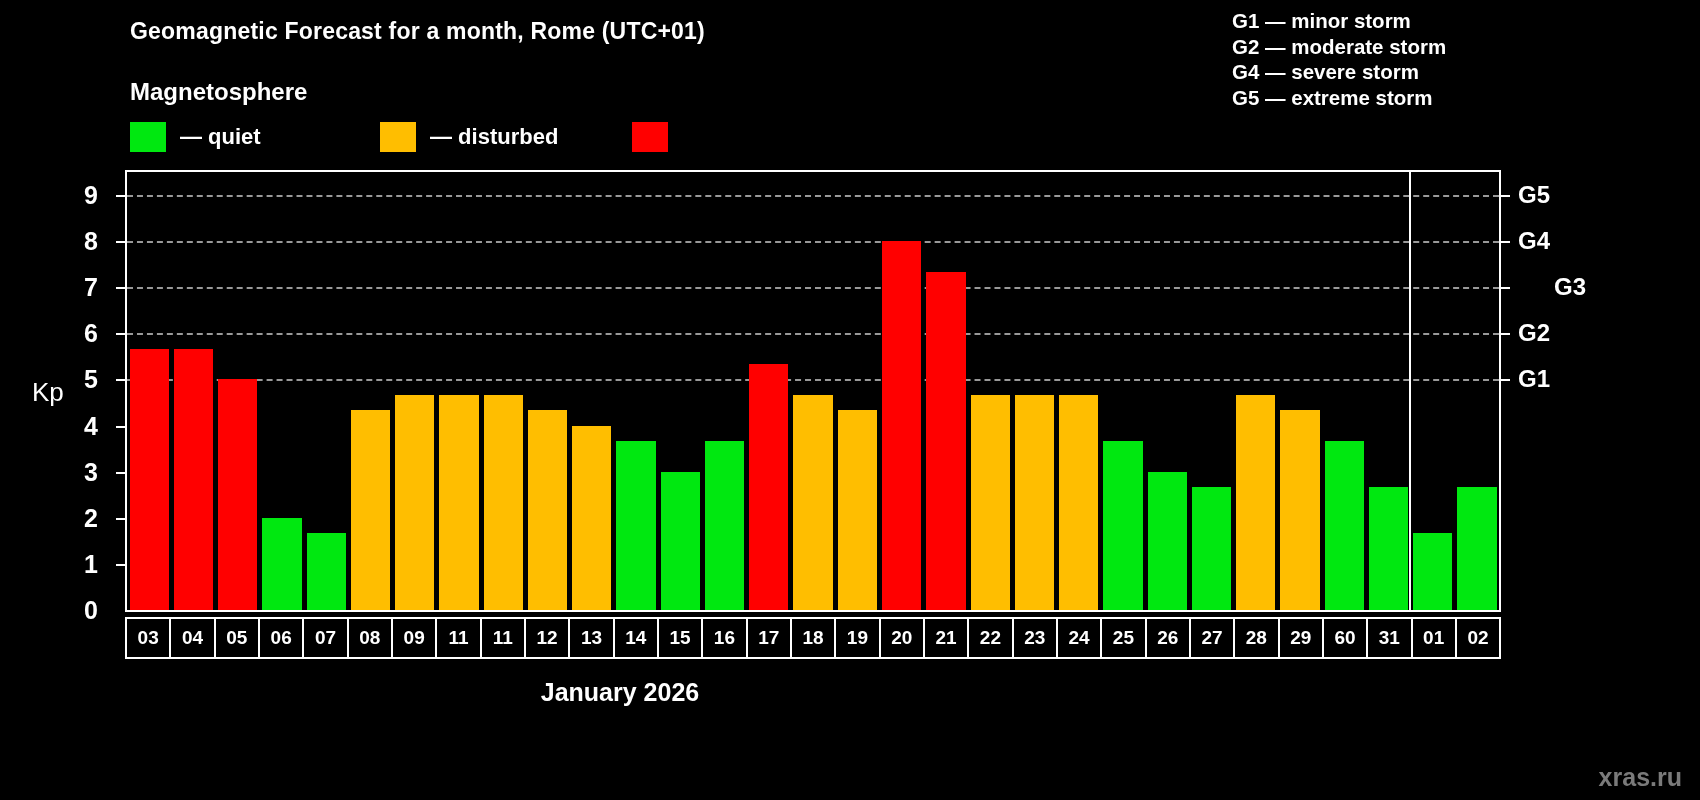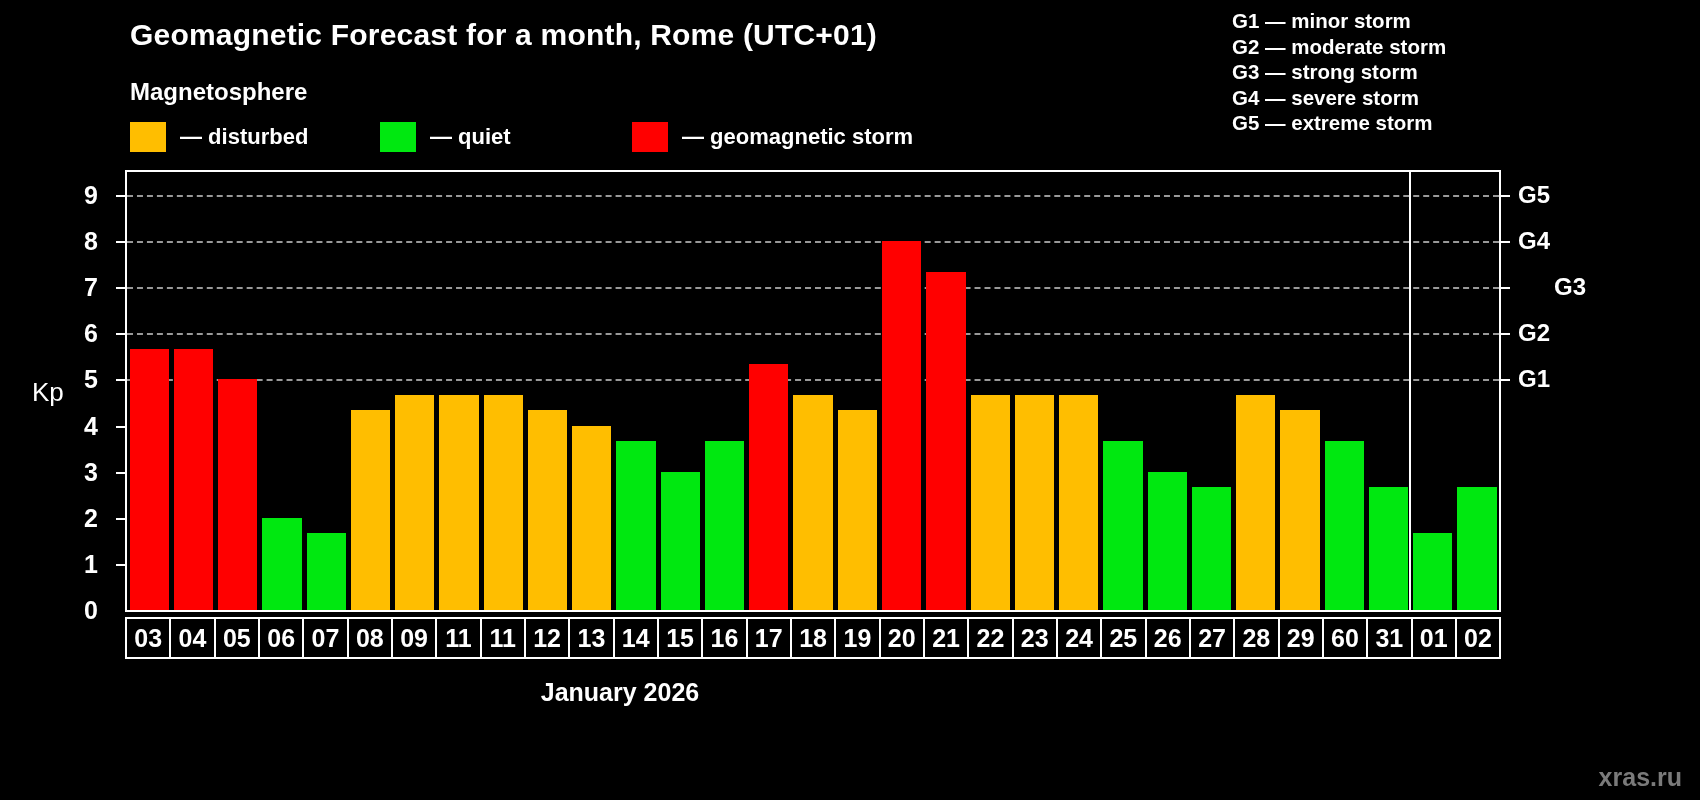--- a/index.html
+++ b/index.html
@@ -4,21 +4,21 @@
 <style>
   html,body{margin:0;padding:0;}
   body{
     width:1700px;height:800px;background:#000;overflow:hidden;
     font-family:"Liberation Sans", sans-serif;color:#fff;
     position:relative;
   }
   
   #chart-title{
     position:absolute;left:130px;top:18px;
-    font-size:30px;font-weight:bold;letter-spacing:.2px;white-space:nowrap;
+    font-size:23px;font-weight:bold;letter-spacing:.2px;white-space:nowrap;
   }
   #magnetosphere-label{
     position:absolute;left:130px;top:78px;
     font-size:24px;font-weight:bold;
   }
   #legend{
     position:absolute;left:130px;top:122px;
     display:flex;align-items:center;gap:0px;
   }
   .legend-item{display:flex;align-items:center;}
@@ -81,21 +81,21 @@
     position:absolute;left:1501px;width:9px;height:0;border-top:2px solid #fff;
   }
 
   
   #day-axis{
     position:absolute;left:125px;top:617px;width:1376px;height:42px;
     display:flex;border:2px solid #fff;box-sizing:border-box;background:#000;
   }
   .day-cell{
     flex:1 1 0;display:flex;align-items:center;justify-content:center;
-    font-size:25px;font-weight:bold;color:#fff;
+    font-size:19px;font-weight:bold;color:#fff;
     border-right:2px solid #fff;box-sizing:border-box;text-align:right;
   }
   .day-cell:last-child{border-right:none;}
 
   #month-label{
     position:absolute;left:0;top:678px;width:1240px;text-align:center;
     font-size:25px;font-weight:bold;
   }
   #watermark{
     position:absolute;right:18px;bottom:8px;
@@ -104,37 +104,35 @@
 </style>
 </head>
 <body>
 
 <div id="chart-title">Geomagnetic Forecast for a month, Rome (UTC+01)</div>
 
 <div id="magnetosphere-label">Magnetosphere</div>
 
 <div id="legend">
     <div class="legend-item">
+      <span class="legend-swatch" style="background: rgb(0, 232, 16);"></span>
+      <span class="legend-text">— quiet</span>
+    </div>
+    <div class="legend-item">
       <span class="legend-swatch" style="background: rgb(255, 190, 0);"></span>
       <span class="legend-text">— disturbed</span>
     </div>
     <div class="legend-item">
-      <span class="legend-swatch" style="background: rgb(0, 232, 16);"></span>
-      <span class="legend-text">— quiet</span>
-    </div>
-    <div class="legend-item">
       <span class="legend-swatch" style="background: rgb(255, 0, 0);"></span>
-      <span class="legend-text">— geomagnetic storm</span>
     </div>
   </div>
 
 <div id="g-scale-legend">
     <div>G1 — minor storm</div>
     <div>G2 — moderate storm</div>
-    <div>G3 — strong storm</div>
     <div>G4 — severe storm</div>
     <div>G5 — extreme storm</div>
   </div>
 
 <div id="plot-wrap">
   <div id="plot-frame">
     <div id="plot-inner">
       <div id="gridlines">
           <div class="gridline" style="top: 23.0526px;"></div>
           <div class="gridline" style="top: 69.1579px;"></div>

